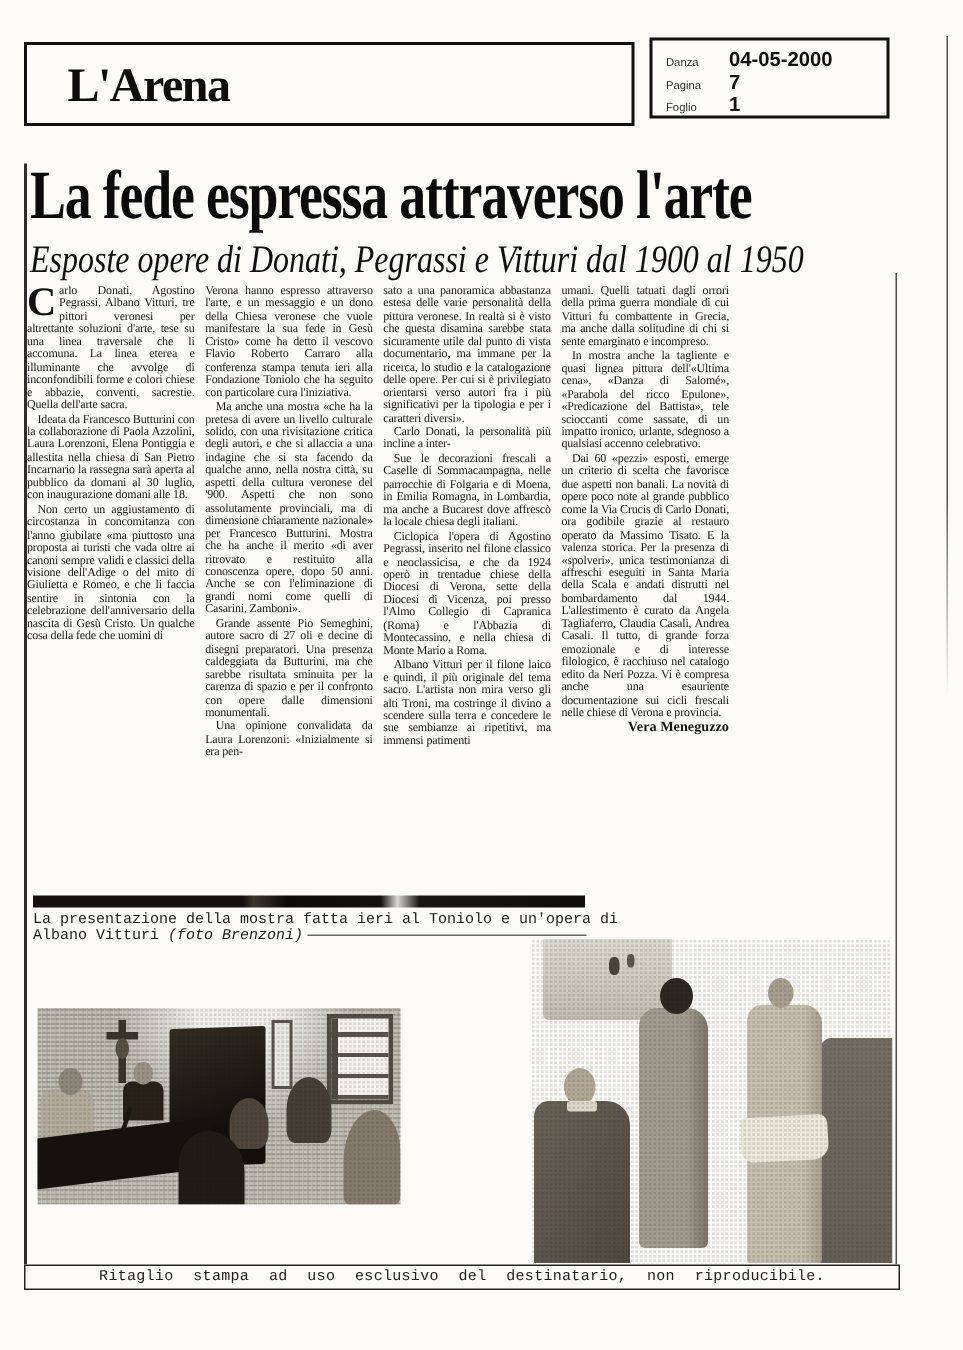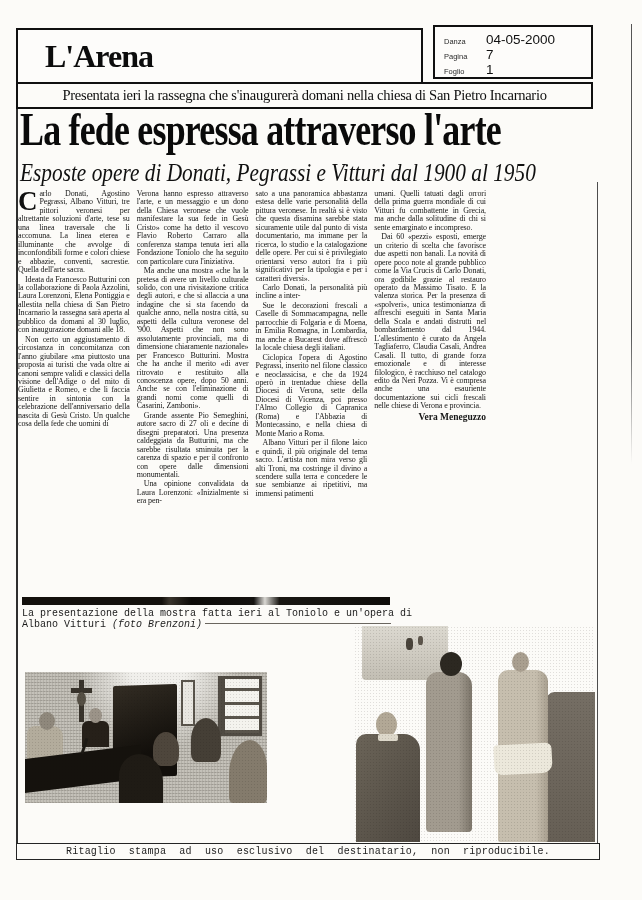--- a/index.html
+++ b/index.html
@@ -5,21 +5,21 @@
   html,body{margin:0;padding:0;}
   body{width:642px;height:900px;background:#e9e7e2;font-family:"Liberation Serif",serif;}
   .page{position:relative;width:642px;height:900px;background:#fcfbf8;overflow:hidden;color:#141414;}
 
   
   .logo-box{position:absolute;left:16px;top:28px;width:403px;height:52px;border:2px solid #101010;background:#fdfcfa;}
   .logo{position:absolute;left:27px;top:8px;font-weight:bold;font-size:32px;letter-spacing:-1px;color:#0c0c0c;font-family:"Liberation Serif",serif;}
   .meta-box{position:absolute;left:433px;top:25px;width:160px;height:54px;border:2px solid #101010;background:#fdfcfa;padding:5px 0 0 9px;box-sizing:border-box;}
   .meta-row{display:flex;align-items:baseline;height:15px;}
   .meta-label{width:42px;font-family:"Liberation Sans",sans-serif;font-size:7.5px;color:#2b2b2b;}
-  .meta-value{font-family:"Liberation Sans",sans-serif;font-weight:normal;font-size:13.5px;color:#101010;}
+  .meta-value{font-family:"Liberation Sans",sans-serif;font-weight:bold;font-size:13.5px;color:#101010;}
 
   
   .kicker-box{position:absolute;left:16px;top:82px;width:577px;height:27px;border:2px solid #101010;box-sizing:border-box;display:flex;align-items:center;justify-content:center;}
   .kicker{font-size:15px;letter-spacing:-0.3px;white-space:nowrap;transform:scaleX(.97);color:#0e0e0e;}
   .headline{position:absolute;left:20px;top:106px;width:760px;font-weight:bold;font-size:46px;line-height:48px;letter-spacing:-1px;white-space:nowrap;transform:scaleX(.78);transform-origin:left top;color:#0a0a0a;}
   .subhead{position:absolute;left:20px;top:158px;width:740px;font-style:italic;font-size:26px;white-space:nowrap;transform:scaleX(.82);transform-origin:left top;color:#101010;}
 
   
   .columns{position:absolute;left:18px;top:190px;width:468px;height:392px;display:flex;gap:7px;overflow:hidden;}
   .col{flex:1 1 0;text-align:justify;font-size:8px;line-height:8.45px;letter-spacing:-0.1px;color:#171717;}
@@ -107,23 +107,20 @@
           <span class="meta-label">Pagina</span>
           <span class="meta-value">7</span>
         </div>
         <div class="meta-row">
           <span class="meta-label">Foglio</span>
           <span class="meta-value">1</span>
         </div>
       </div>
   </div>
 
-  <div class="kicker-box">
-    <span class="kicker">Presentata ieri la rassegna che s'inaugurerà domani nella chiesa di San Pietro Incarnario</span>
-  </div>
   <div class="headline">La fede espressa attraverso l'arte</div>
   <div class="subhead">Esposte opere di Donati, Pegrassi e Vitturi dal 1900 al 1950</div>
 
   <div class="rule-left"></div>
   <div class="rule-right-col"></div>
   <div class="page-border-right"></div>
 
   <div class="columns">
     <div class="col">
         <p class="first"><span class="dropcap">C</span>arlo Donati, Agostino Pegrassi, Albano Vitturi, tre pittori veronesi per altrettante soluzioni d'arte, tese su una linea traversale che li accomuna. La linea eterea e illuminante che avvolge di inconfondibili forme e colori chiese e abbazie, conventi, sacrestie. Quella dell'arte sacra.</p>
@@ -138,20 +135,21 @@
       </div>
     <div class="col">
         <p>sato a una panoramica abbastanza estesa delle varie personalità della pittura veronese. In realtà si è visto che questa disamina sarebbe stata sicuramente utile dal punto di vista documentario, ma immane per la ricerca, lo studio e la catalogazione delle opere. Per cui si è privilegiato orientarsi verso autori fra i più significativi per la tipologia e per i caratteri diversi».</p>
         <p>Carlo Donati, la personalità più incline a inter-</p>
         <p>Sue le decorazioni frescali a Caselle di Sommacampagna, nelle parrocchie di Folgaria e di Moena, in Emilia Romagna, in Lombardia, ma anche a Bucarest dove affrescò la locale chiesa degli italiani.</p>
         <p>Ciclopica l'opera di Agostino Pegrassi, inserito nel filone classico e neoclassicisa, e che da 1924 operò in trentadue chiese della Diocesi di Verona, sette della Diocesi di Vicenza, poi presso l'Almo Collegio di Capranica (Roma) e l'Abbazia di Montecassino, e nella chiesa di Monte Mario a Roma.</p>
         <p>Albano Vitturi per il filone laico e quindi, il più originale del tema sacro. L'artista non mira verso gli alti Troni, ma costringe il divino a scendere sulla terra e concedere le sue sembianze ai ripetitivi, ma immensi patimenti</p>
       </div>
     <div class="col">
         <p>umani. Quelli tatuati dagli orrori della prima guerra mondiale di cui Vitturi fu combattente in Grecia, ma anche dalla solitudine di chi si sente emarginato e incompreso.</p>
+        <p>In mostra anche la tagliente e quasi lignea pittura dell'«Ultima cena», «Danza di Salomé», «Parabola del ricco Epulone», «Predicazione del Battista», tele scioccanti come sassate, di un impatto ironico, urlante, sdegnoso a qualsiasi accenno celebrativo.</p>
         <p>Dai 60 «pezzi» esposti, emerge un criterio di scelta che favorisce due aspetti non banali. La novità di opere poco note al grande pubblico come la Via Crucis di Carlo Donati, ora godibile grazie al restauro operato da Massimo Tisato. E la valenza storica. Per la presenza di «spolveri», unica testimonianza di affreschi eseguiti in Santa Maria della Scala e andati distrutti nel bombardamento dal 1944. L'allestimento è curato da Angela Tagliaferro, Claudia Casali, Andrea Casali. Il tutto, di grande forza emozionale e di interesse filologico, è racchiuso nel catalogo edito da Neri Pozza. Vi è compresa anche una esauriente documentazione sui cicli frescali nelle chiese di Verona e provincia.</p>
         <p class="byline">Vera Meneguzzo</p>
       </div>
   </div>
 
   <div class="caption-bar"></div>
   <div class="caption">
     <span>La presentazione della mostra fatta ieri al Toniolo e un'opera di Albano Vitturi </span><span class="credit">(foto Brenzoni)</span>
   </div>
   <div class="fold-line"></div>

